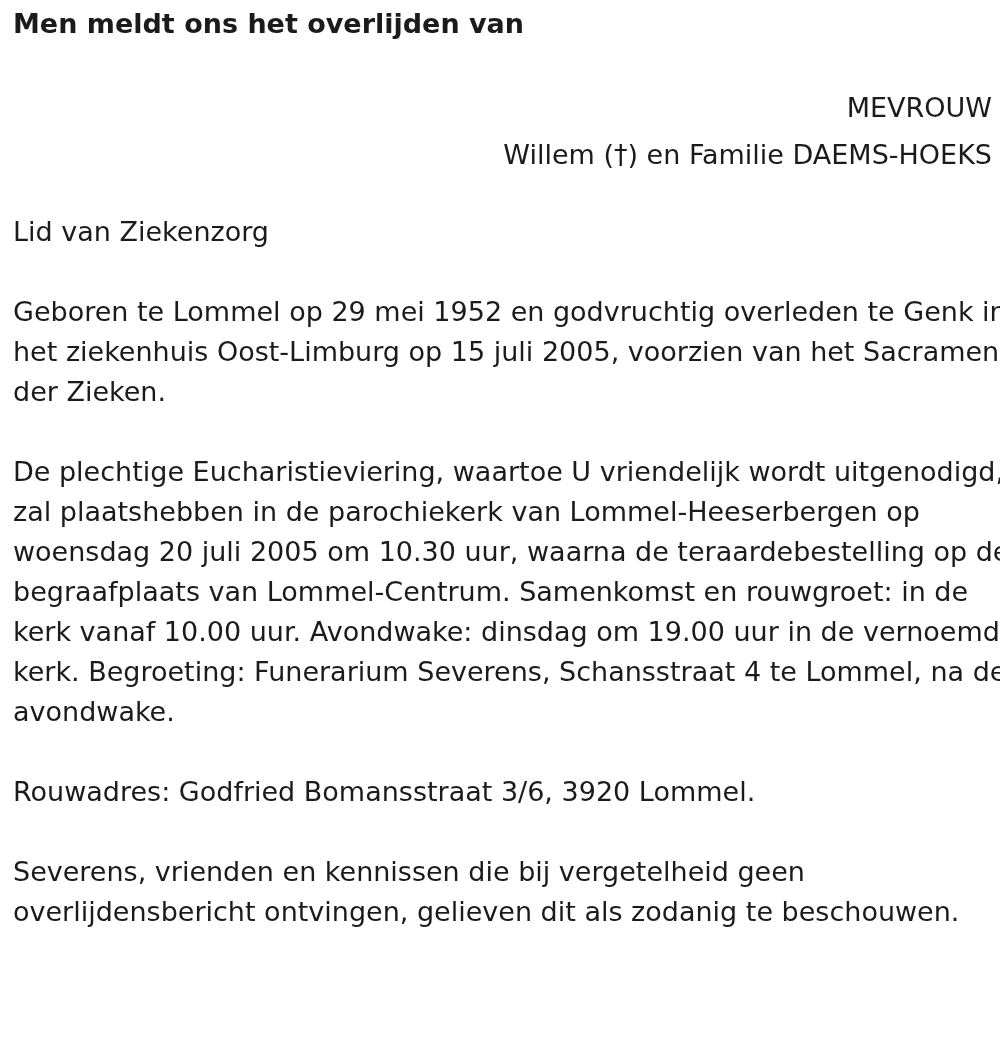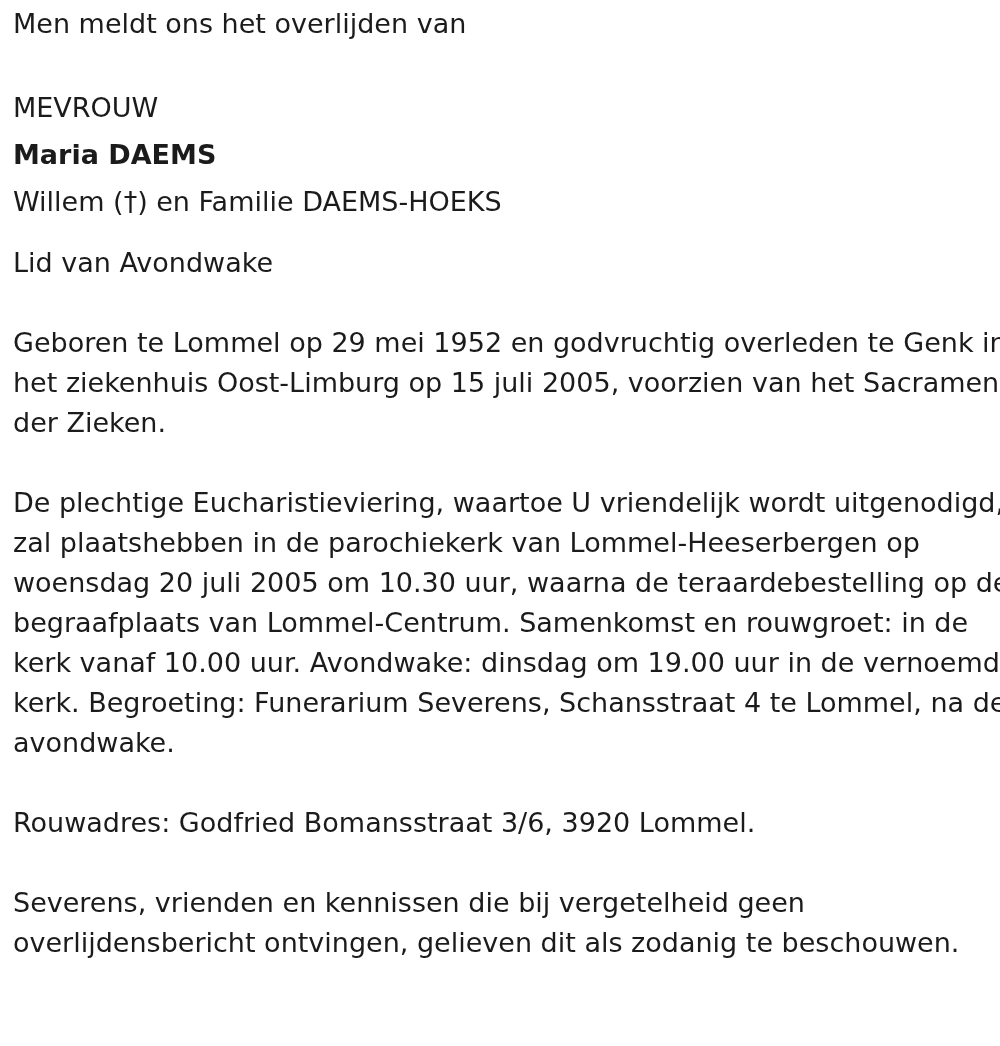--- a/index.html
+++ b/index.html
@@ -16,23 +16,25 @@
     font-size: 27px;
     -webkit-font-smoothing: antialiased;
   }
   .notice {
     padding: 4px 8px 0 13px;
   }
   .intro {
     line-height: 40px;
     white-space: pre;
     margin: 0 0 40px 0;
+    font-weight: bold;
   }
   .header-block {
-    margin: 0 0 18px 0;
+    margin: 0 0 34px 0;
+    text-align: right;
   }
   .hline {
     line-height: 47px;
     white-space: pre;
   }
   .deceased-name {
     font-weight: 700;
   }
   .single-line {
     line-height: 40px;
@@ -50,25 +52,24 @@
 </style>
 </head>
 <body>
 
 <div class="notice">
 
   <div class="intro">Men meldt ons het overlijden van</div>
 
   <div class="header-block">
     <div class="hline">MEVROUW</div>
-    <div class="hline deceased-name">Maria DAEMS</div>
     <div class="hline">Willem (†) en Familie DAEMS-HOEKS</div>
   </div>
 
-  <div class="single-line">Lid van Avondwake</div>
+  <div class="single-line">Lid van Ziekenzorg</div>
 
   <div class="para">Geboren te Lommel op 29 mei 1952 en godvruchtig overleden te Genk in
 het ziekenhuis Oost-Limburg op 15 juli 2005, voorzien van het Sacrament
 der Zieken.</div>
 
   <div class="para">De plechtige Eucharistieviering, waartoe U vriendelijk wordt uitgenodigd,
 zal plaatshebben in de parochiekerk van Lommel-Heeserbergen op
 woensdag 20 juli 2005 om 10.30 uur, waarna de teraardebestelling op de
 begraafplaats van Lommel-Centrum. Samenkomst en rouwgroet: in de
 kerk vanaf 10.00 uur. Avondwake: dinsdag om 19.00 uur in de vernoemde

